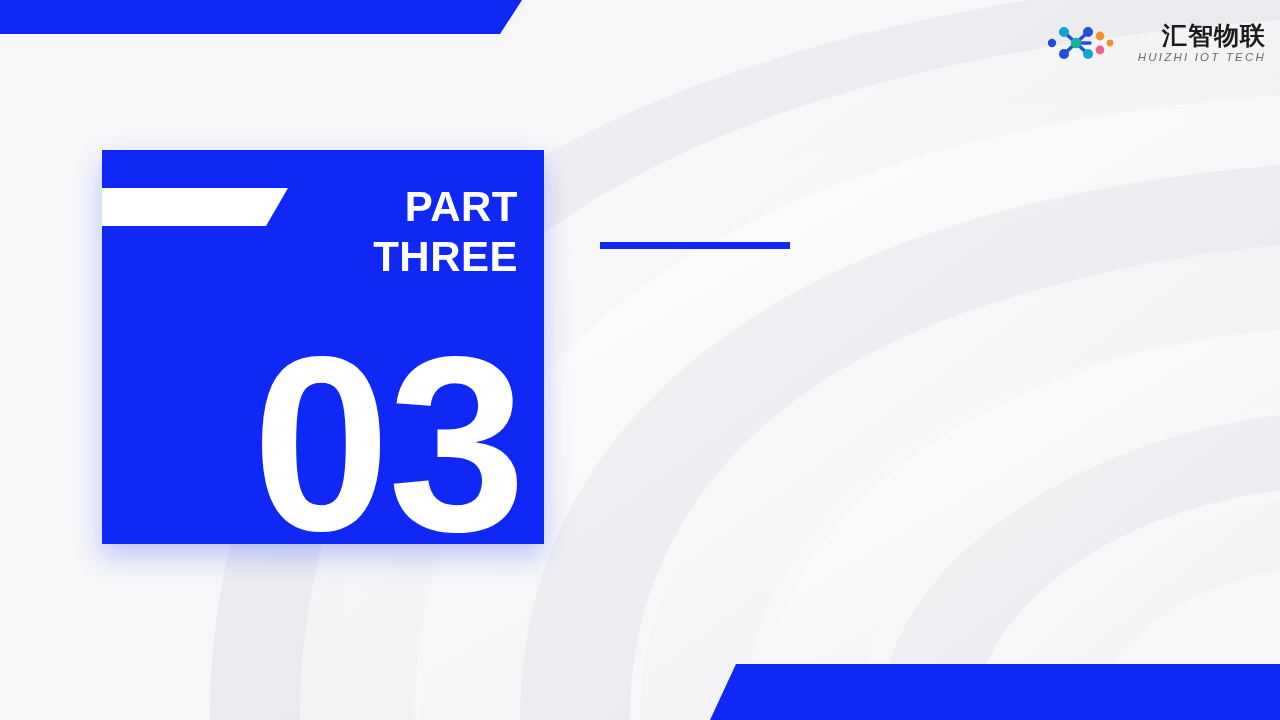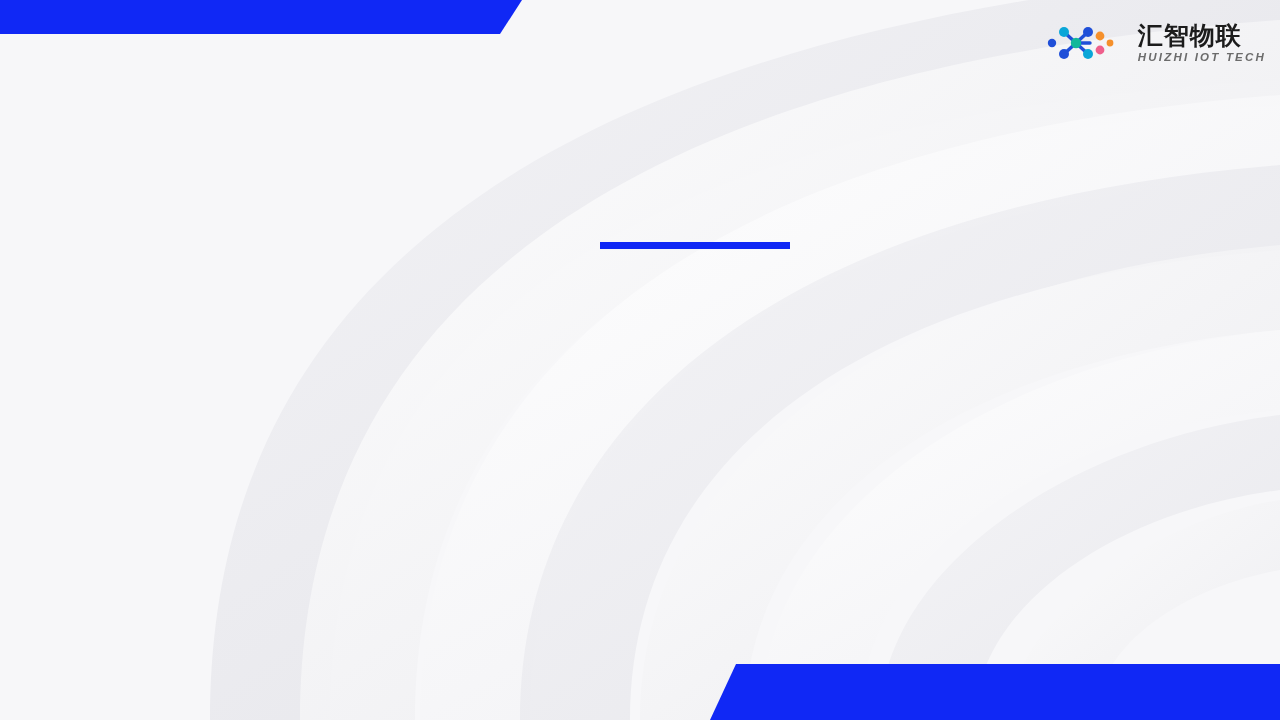--- a/index.html
+++ b/index.html
@@ -96,30 +96,30 @@
     font-size:41px;
     font-weight:400;
     letter-spacing:13px;
     white-space:nowrap;
   }
 
   
   .logo {
     position:absolute;
     right:14px; top:22px;
-    display:flex; align-items:center; gap:24px;
+    display:flex; align-items:center; gap:24px;text-align:right;
   }
   .logo-mark { width:72px; height:42px; display:block; }
   .logo-text { display:flex; flex-direction:column; line-height:1; }
   .logo-cn {
     font-size:25px; font-weight:bold; color:#1c1c1c;
     letter-spacing:1px;
   }
   .logo-en {
-    font-size:11.5px; font-weight:bold; color:#6b6b6b;
+    font-size:11.5px; font-weight:normal; color:#6b6b6b;
     letter-spacing:2.2px; font-style:italic; margin-top:4px;
   }
 </style>
 </head>
 <body>
 
 <div id="slide" style="--blue:#1028f5;">
 
   <div class="bg-waves">
     <svg viewBox="0 0 1280 720" xmlns="http://www.w3.org/2000/svg" aria-hidden="true">
@@ -169,18 +169,23 @@
       <circle cx="58" cy="14" r="4.4" fill="#f5902b"></circle>
       <circle cx="58" cy="28" r="4.4" fill="#ef5f8c"></circle>
       <circle cx="68" cy="21" r="3.4" fill="#f5902b"></circle>
     </svg>
     <div class="logo-text">
       <span class="logo-cn">汇智物联</span>
       <span class="logo-en">HUIZHI IOT TECH</span>
     </div>
   </div>
 
+  <div class="part-card">
+    <div class="part-rule"></div>
+    <div class="part-label">PART<br>THREE</div>
+    <div class="part-number">03</div>
+  </div>
 
   <div class="title-block">
     <div class="title-underline"></div>
   </div>
 
 </div>
 
 </body></html>

